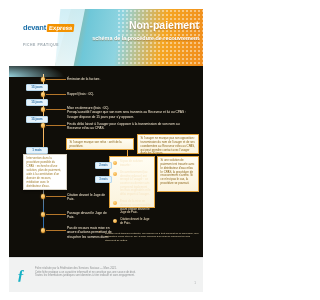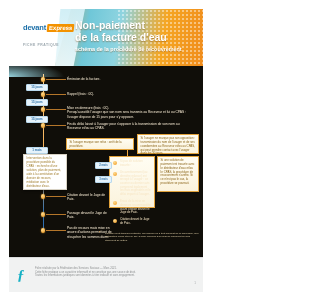--- a/index.html
+++ b/index.html
@@ -26,21 +26,21 @@
   .hdr-left{position:absolute;left:0;top:0;width:62px;height:57px;background:#ffffff;
     clip-path:polygon(0 0,100% 0,74% 100%,0 100%);}
   .hdr-left2{position:absolute;left:46px;top:0;width:30px;height:57px;
     background:linear-gradient(180deg,#cfeef5,#eaf8fb);
     clip-path:polygon(18% 0,100% 0,62% 100%,0 100%);opacity:.95;}
   .logo{position:absolute;left:14px;top:15px;display:flex;align-items:center;}
   .logo-txt{font-size:7.5px;font-weight:bold;color:#1b6fa8;letter-spacing:-.2px;line-height:1;}
   .logo-badge{margin-left:1px;background:#f39200;color:#fff;font-size:6px;font-weight:bold;
     padding:1px 2px;line-height:1;border-radius:1px;transform:skewX(-6deg);}
   .fiche{position:absolute;left:14px;top:34px;font-size:3.4px;font-weight:bold;color:#9aa6ad;letter-spacing:.55px;}
-  .hdr-titles{position:absolute;left:66px;top:11px;width:124px;text-align:left;z-index:3;}
+  .hdr-titles{position:absolute;left:66px;top:11px;width:124px;text-align:right;z-index:3;}
   .t1,.t2{color:#ffffff;font-weight:bold;font-size:10.5px;line-height:11.5px;
     text-shadow:0 1px 1.4px rgba(120,60,0,.45);}
   .t3{color:#ffffff;font-weight:bold;font-size:5.4px;margin-top:3px;
     text-shadow:0 1px 1px rgba(120,60,0,.45);}
 
   
   .body{position:absolute;left:9px;top:66px;width:194px;height:190px;background:#100e09;overflow:hidden;}
   .swoosh{position:absolute;left:-4px;top:-5px;width:60px;height:16px;
     background:radial-gradient(ellipse at 0% 100%, #9ddce8 0%, rgba(157,220,232,0) 70%);}
 
@@ -95,21 +95,20 @@
     <div class="hdr-left2"></div>
 
     <div class="logo">
       <span class="logo-txt">devant</span>
       <span class="logo-badge">Express</span>
     </div>
     <div class="fiche">FICHE PRATIQUE</div>
 
     <div class="hdr-titles">
       <div class="t1">Non-paiement</div>
-      <div class="t2">de la facture d'eau</div>
       <div class="t3">schéma de la procédure de recouvrement</div>
     </div>
   </div>
 
   <div class="body">
     <div class="swoosh"></div>
 
     <div class="spine"></div>
     <div class="spine2"></div>
 

